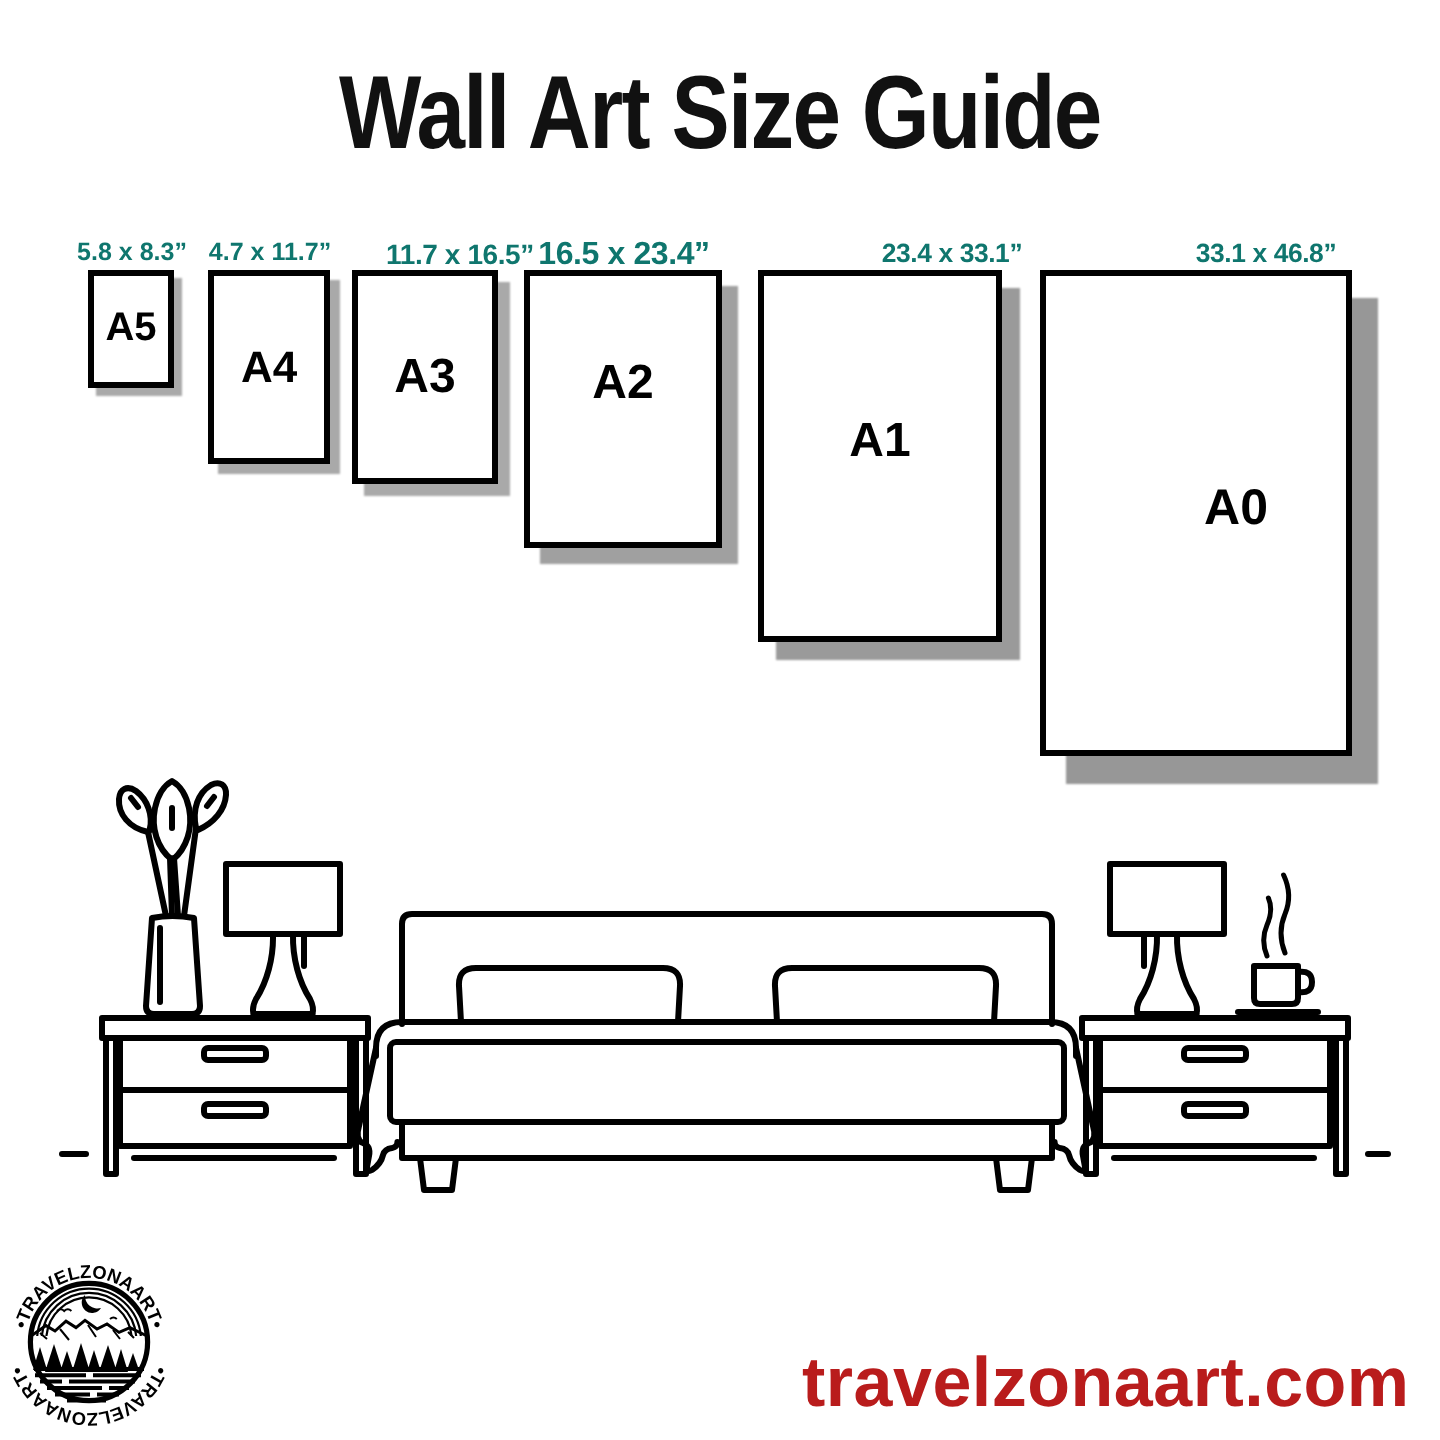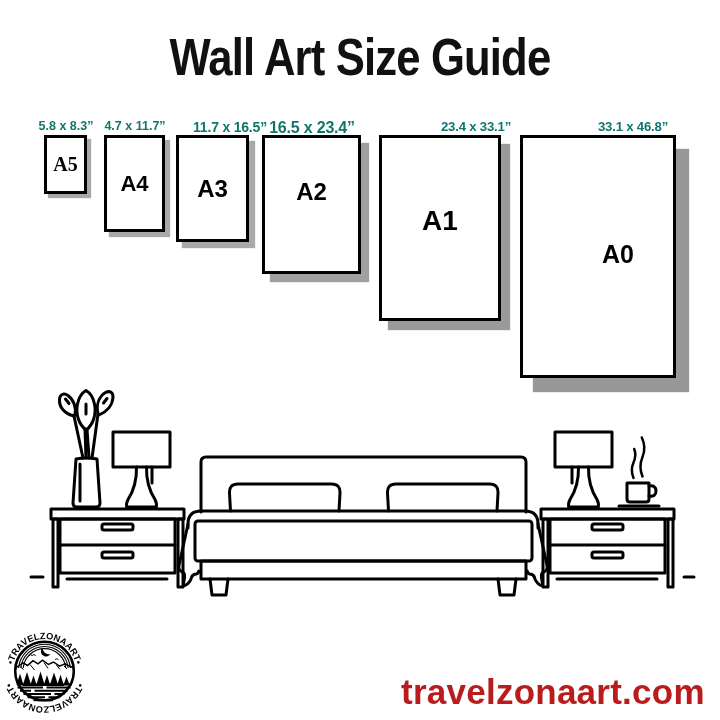--- a/index.html
+++ b/index.html
@@ -18,29 +18,29 @@
 <div class="lbl" style="left:135px;top:118.5px;">4.7 x 11.7”</div>
 
 <div class="lbl" style="left:230px;top:118.5px;font-size:14px;letter-spacing:-0.2px;">11.7 x 16.5”</div>
 
 <div class="lbl" style="left:312px;top:118.5px;font-size:16px;letter-spacing:-0.2px;">16.5 x 23.4”</div>
 
 <div class="lbl" style="left:440px;top:118.5px;font-size:13.2px;letter-spacing:-0.2px;margin-left:36px;">23.4 x 33.1”</div>
 
 <div class="lbl" style="left:593px;top:118.5px;font-size:13.2px;letter-spacing:-0.2px;margin-left:40px;">33.1 x 46.8”</div>
 
-<div class="frame" style="left:44px;top:135px;width:43px;height:59px;font-size:20px;box-shadow:4px 4px 1px #a9a9a9;font-family:Liberation Serif, serif;">A5</div>
+<div class="frame" style="left:44px;top:135px;width:43px;height:59px;font-size:20px;box-shadow:4px 4px 1px #a9a9a9;">A5</div>
 
 <div class="frame" style="left:104px;top:135px;width:61px;height:97px;font-size:22px;box-shadow:5px 5px 1px #a9a9a9;">A4</div>
 
 <div class="frame" style="left:176px;top:135px;width:73px;height:107px;font-size:24px;box-shadow:6px 6px 1px #a9a9a9;">A3</div>
 
 <div class="frame" style="left:262px;top:135px;width:99px;height:139px;font-size:24px;padding-bottom:26px;box-shadow:8px 8px 1px #a0a0a0;">A2</div>
 
-<div class="frame" style="left:379px;top:135px;width:122px;height:186px;font-size:28px;padding-bottom:14px;box-shadow:9px 9px 1px #9a9a9a;">A1</div>
+<div class="frame" style="left:379px;top:135px;width:122px;height:186px;font-size:24px;padding-bottom:14px;box-shadow:9px 9px 1px #9a9a9a;">A1</div>
 
 <div class="frame" style="left:520px;top:135px;width:156px;height:243px;font-size:25px;padding-bottom:4px;box-shadow:13px 14px 1px #979797;padding-left:40px;">A0</div>
 
 <svg class="abs" style="left:0;top:378px;" width="720" height="225" viewBox="0 378 720 225" fill="none" stroke="#000" stroke-width="3" stroke-linecap="round" stroke-linejoin="round">
 
   <path d="M201 512 L201 462 Q201 457 206 457 L521 457 Q526 457 526 462 L526 512"></path>
 
   <path d="M230.5 511 L229.5 493 Q229 484 238 484 L331.5 484 Q340.5 484 340 493 L339 511"></path>
 
   <path d="M388.5 511 L387.5 493 Q387 484 396 484 L489.5 484 Q498.5 484 498 493 L497 511"></path>

